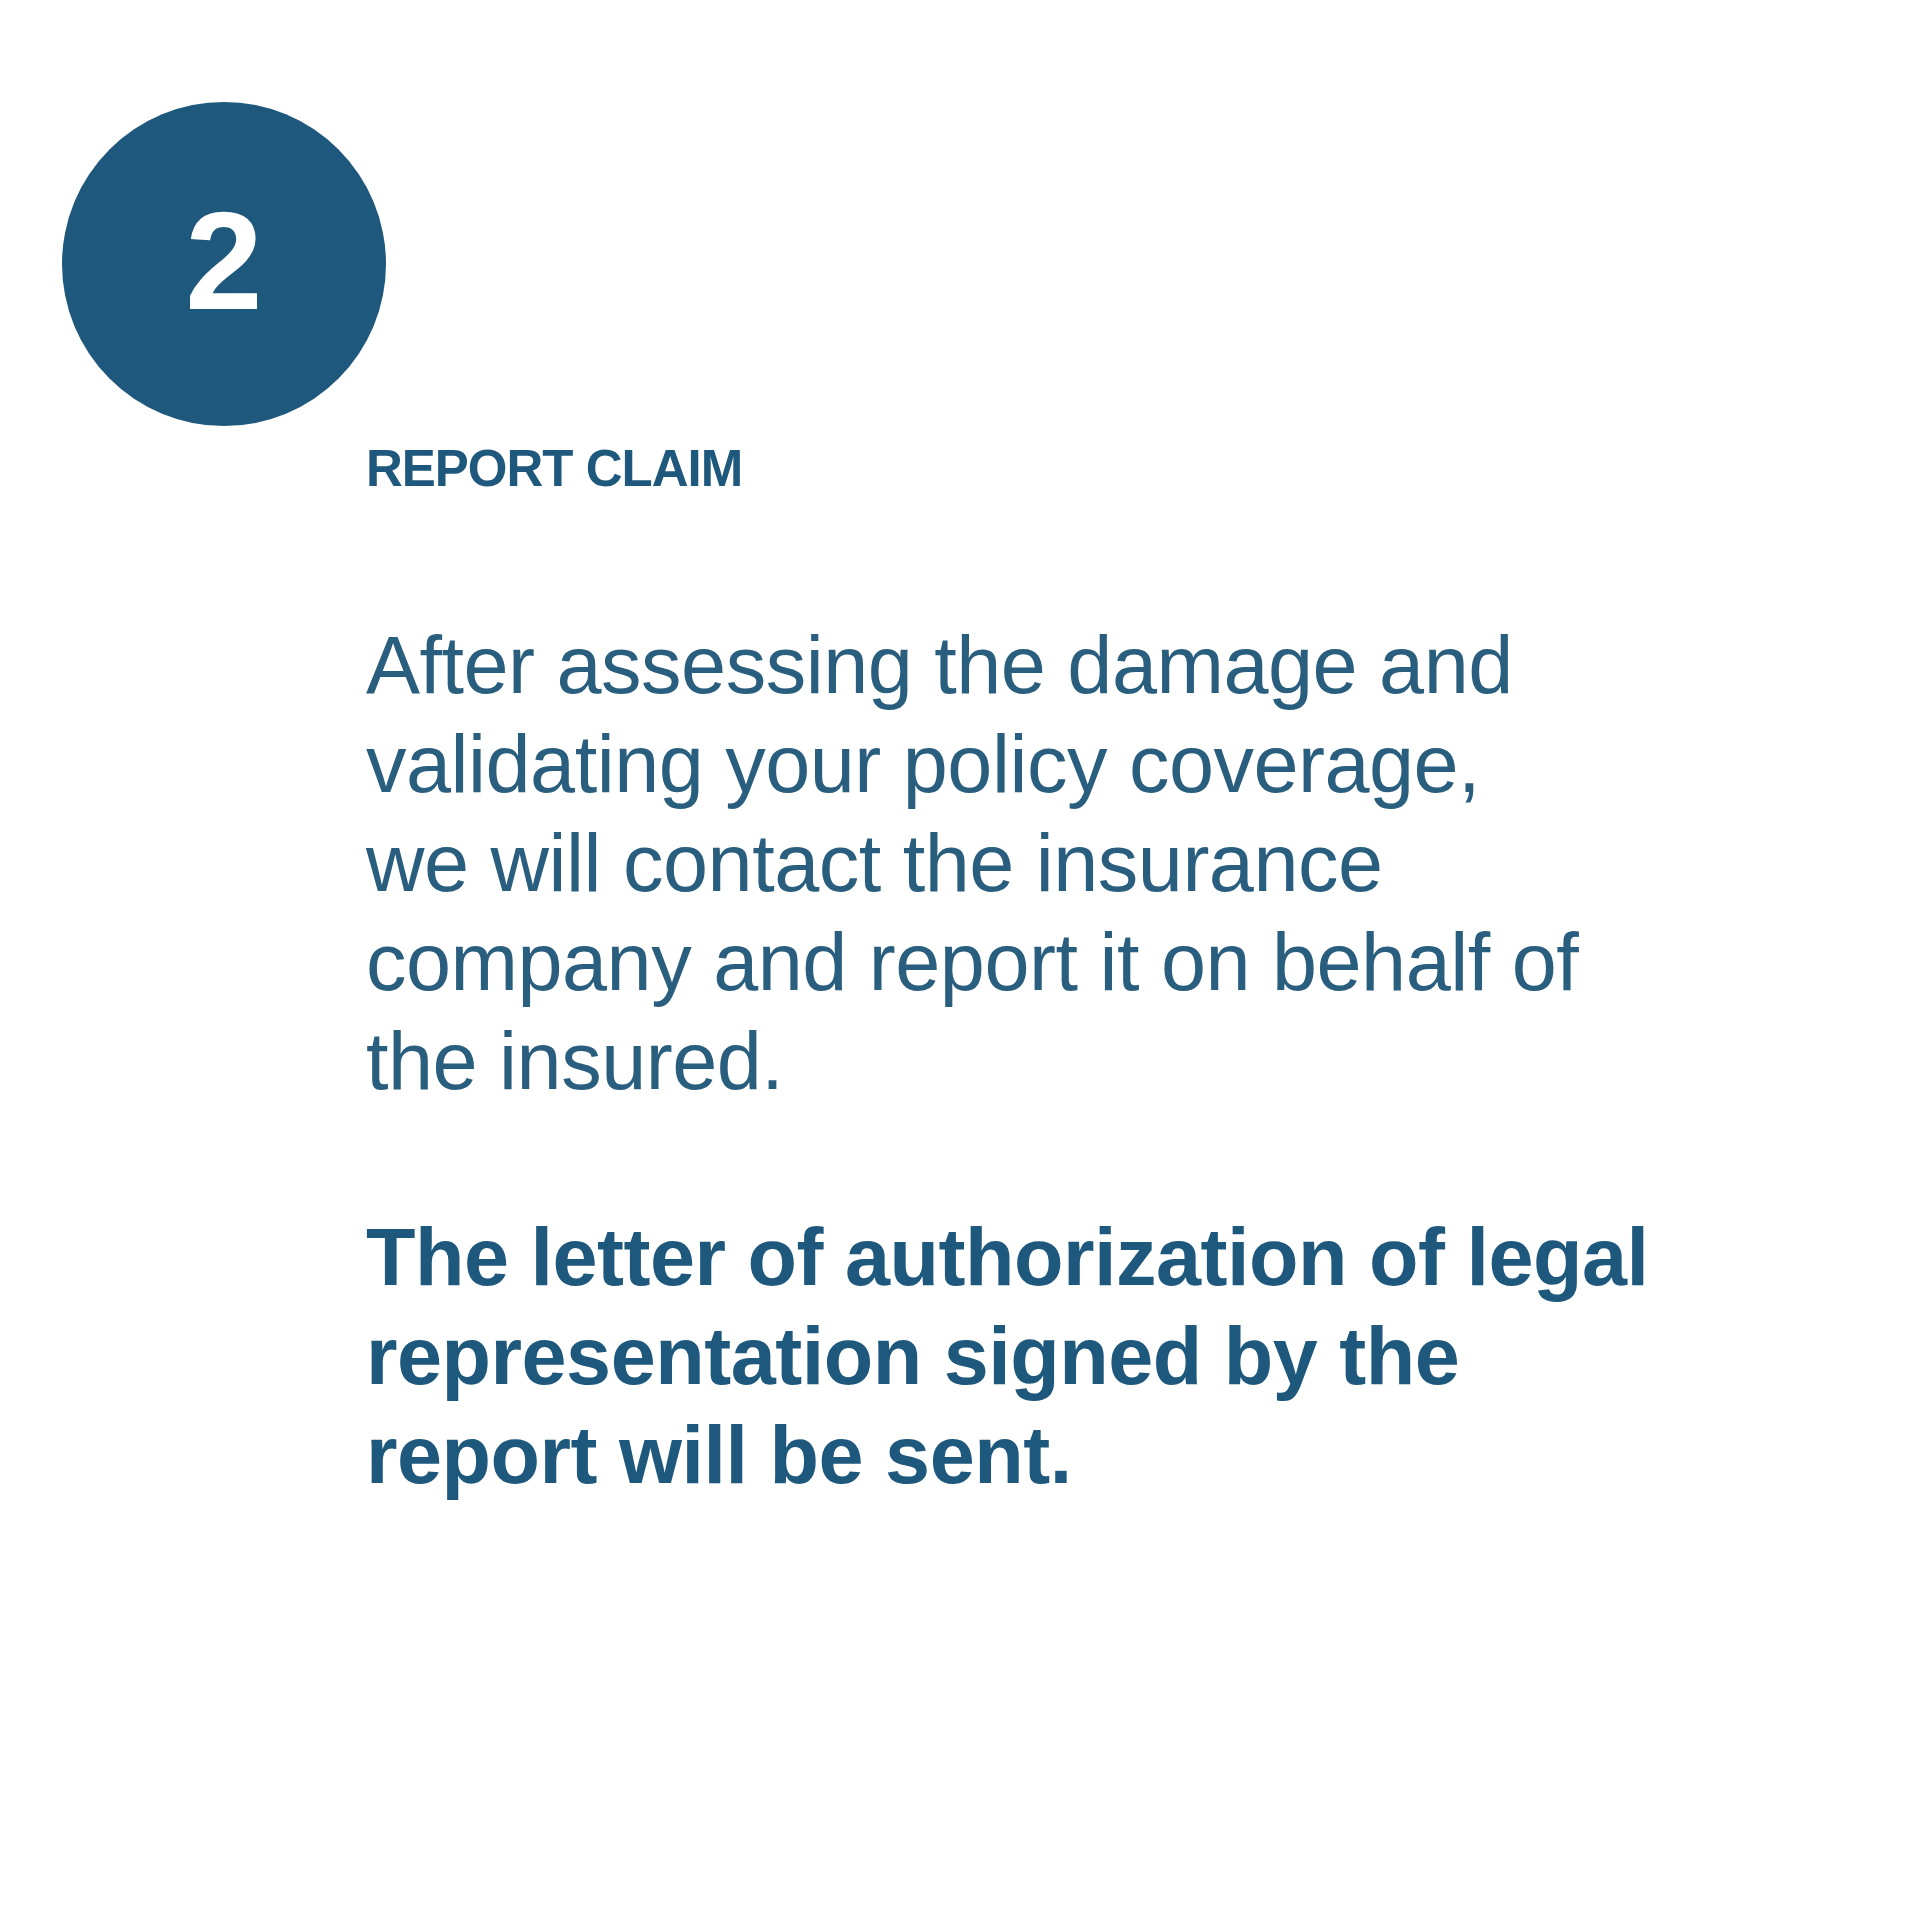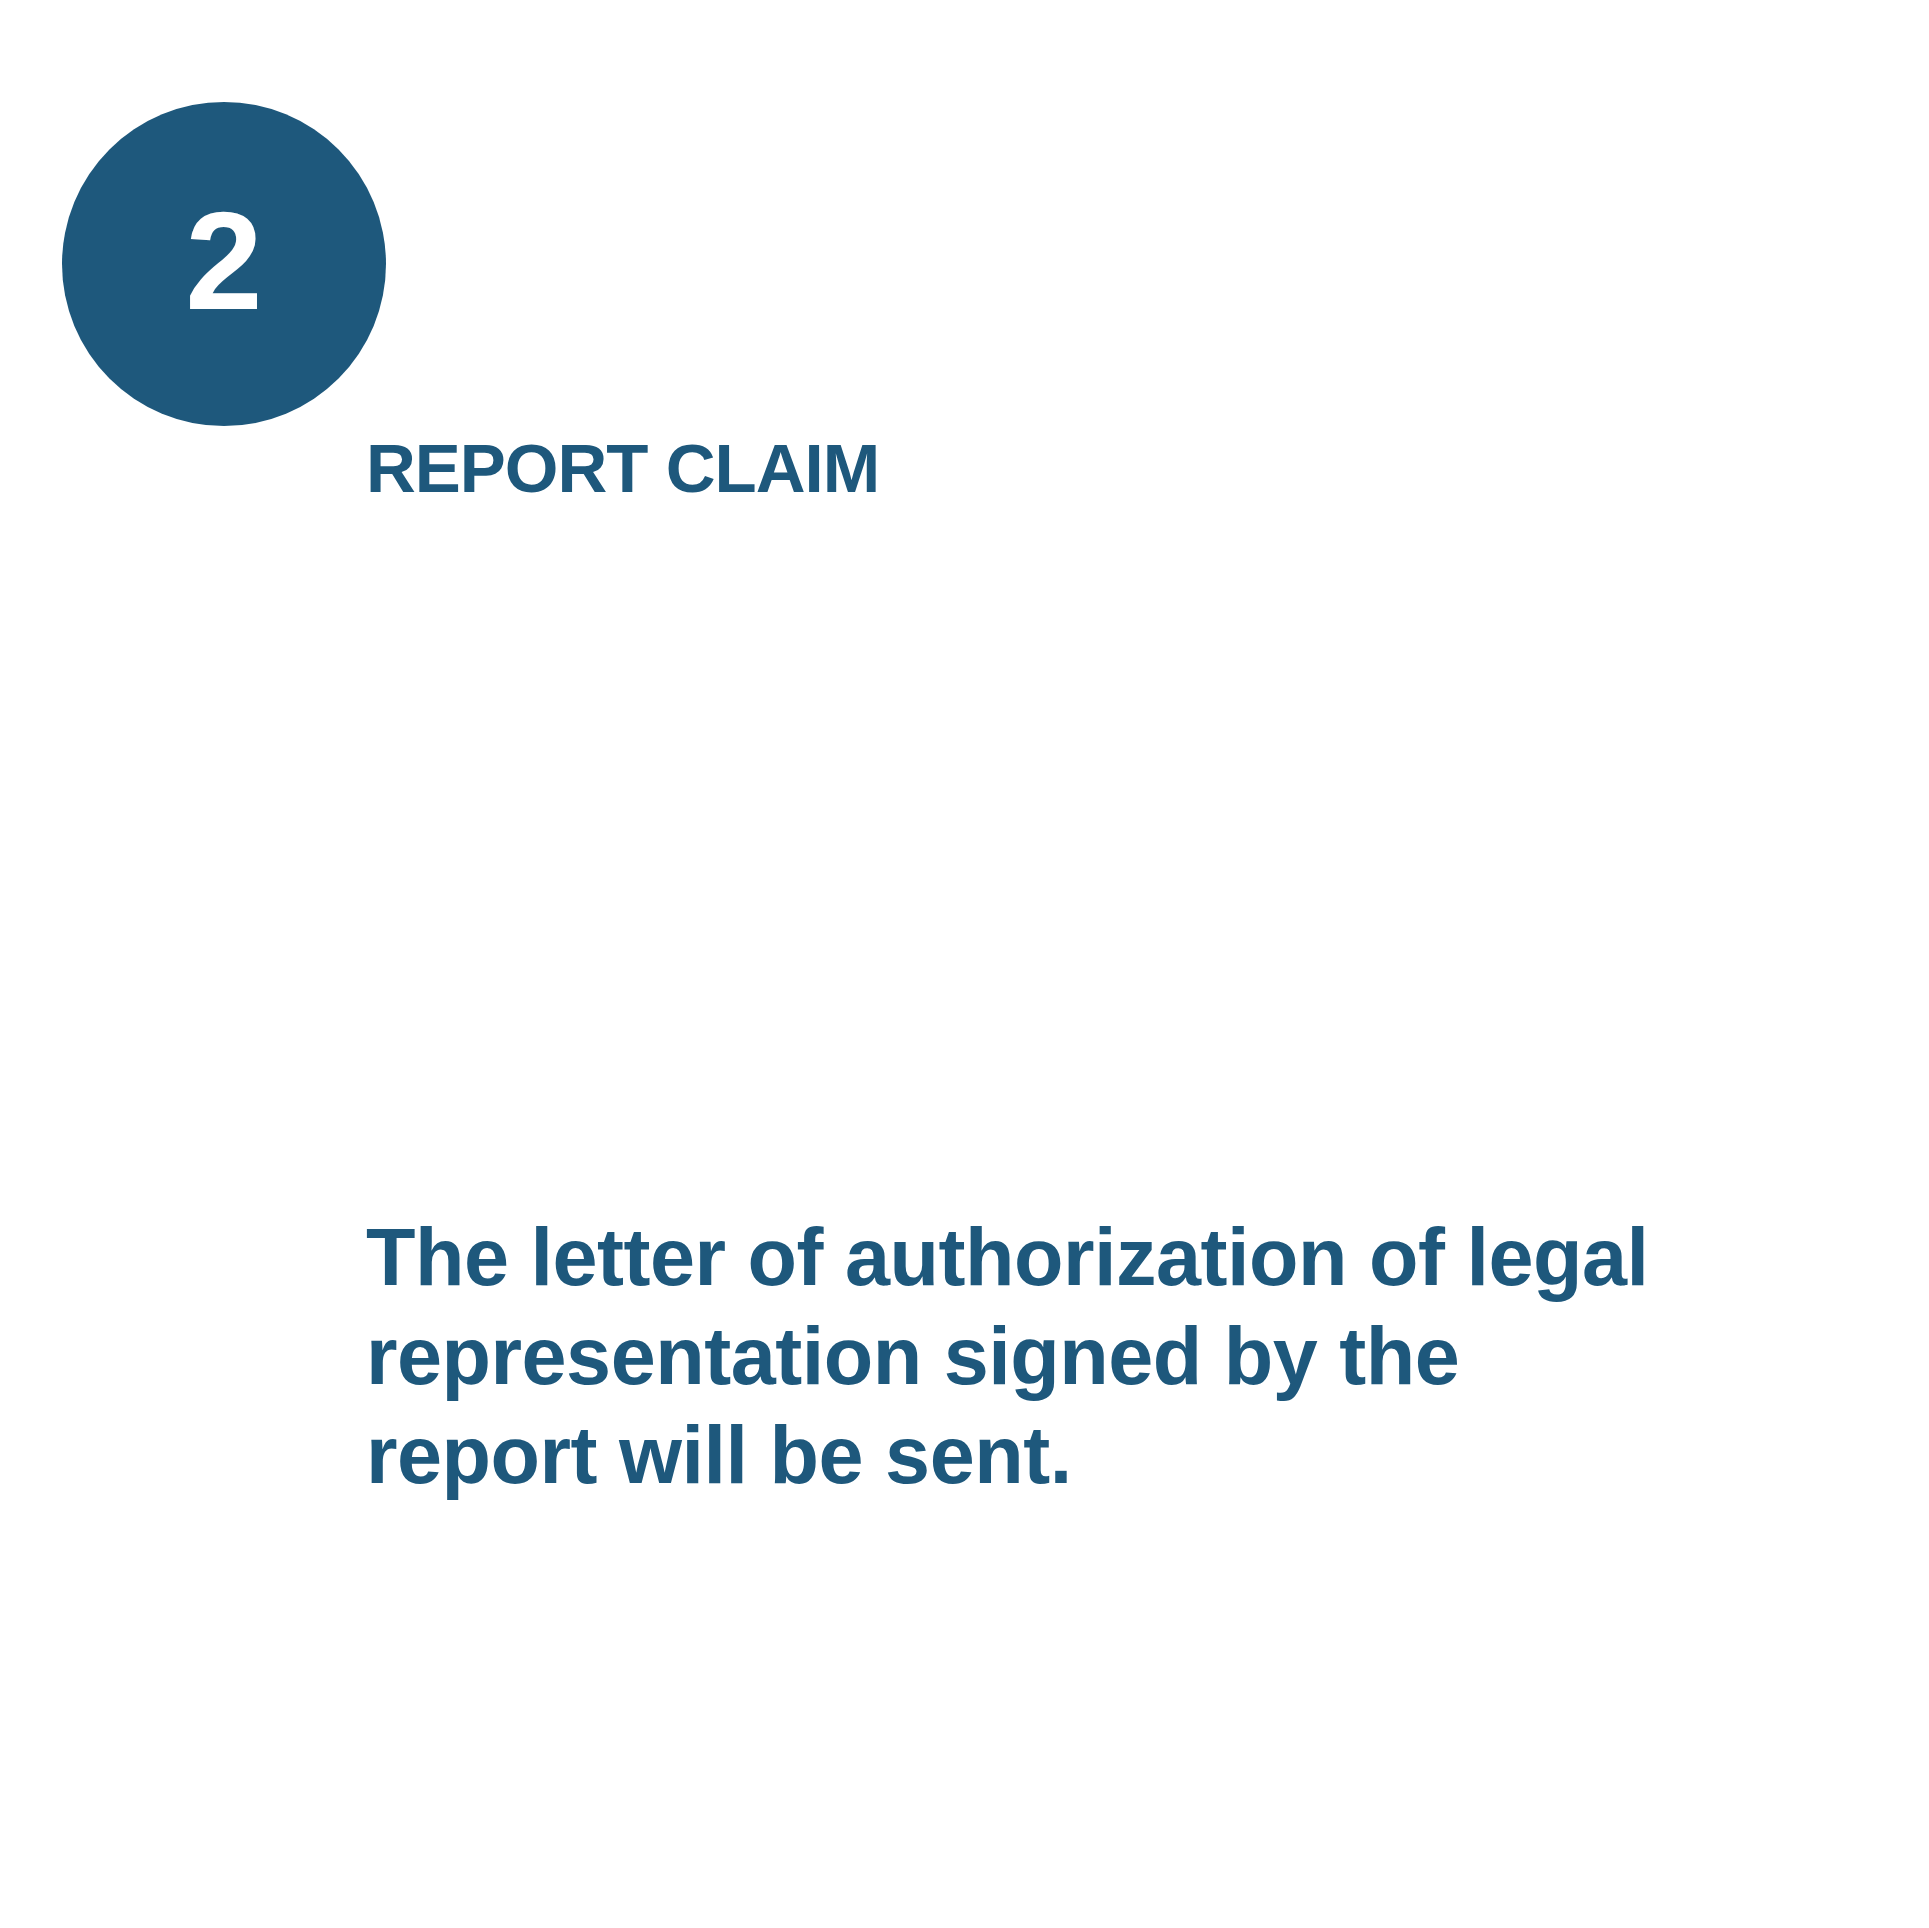--- a/index.html
+++ b/index.html
@@ -38,21 +38,21 @@
     font-size: 139px;
     font-weight: 700;
     line-height: 1;
     letter-spacing: 0;
     transform: translateY(-4px);
   }
   .step-title {
     position: absolute;
     left: 366px;
     top: 419px;
-    font-size: 69px;
+    font-size: 51px;
     line-height: 99px;
     font-weight: 700;
     letter-spacing: -1px;
     color: var(--accent);
     white-space: pre-line;
   }
   .body-paragraph {
     position: absolute;
     left: 366px;
     top: 616px;
@@ -78,18 +78,23 @@
 </head>
 <body>
 
 <div class="slide">
   <div class="step-badge">
     <span class="step-number">2</span>
   </div>
 
   <h1 class="step-title">REPORT CLAIM</h1>
 
+  <p class="body-paragraph">After assessing the damage and
+validating your policy coverage,
+we will contact the insurance
+company and report it on behalf of
+the insured.</p>
 
   <p class="emphasis-paragraph">The letter of authorization of legal
 representation signed by the
 report will be sent.</p>
 </div>
 
 
 </body></html>

